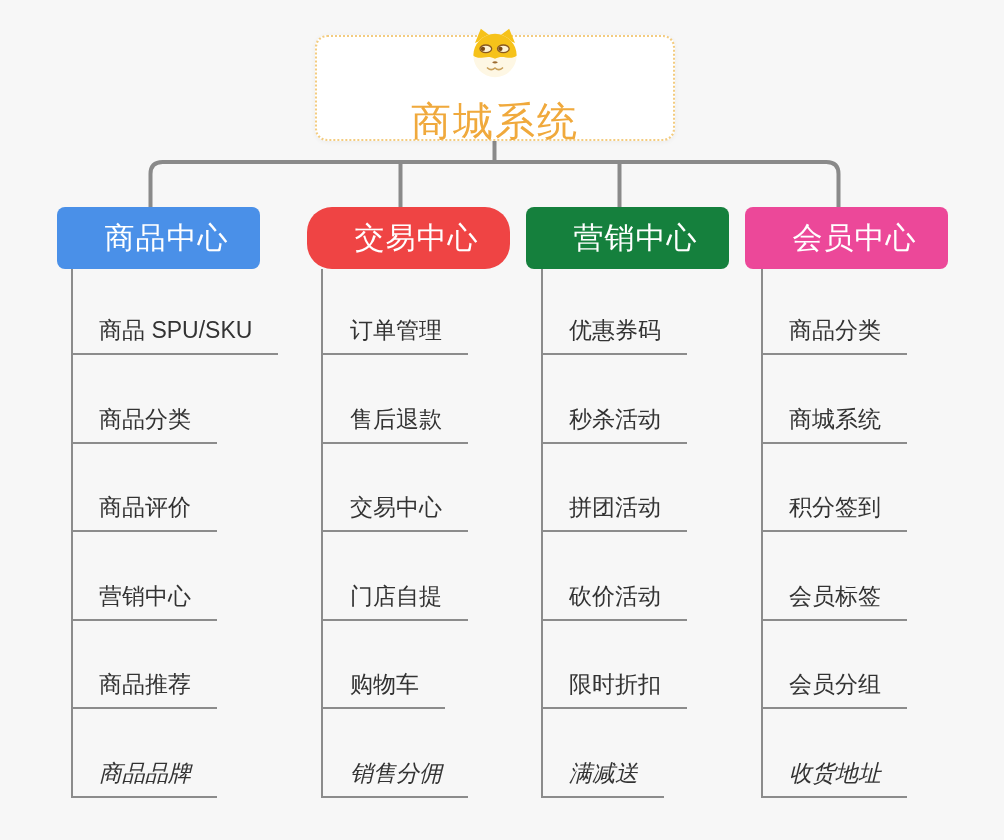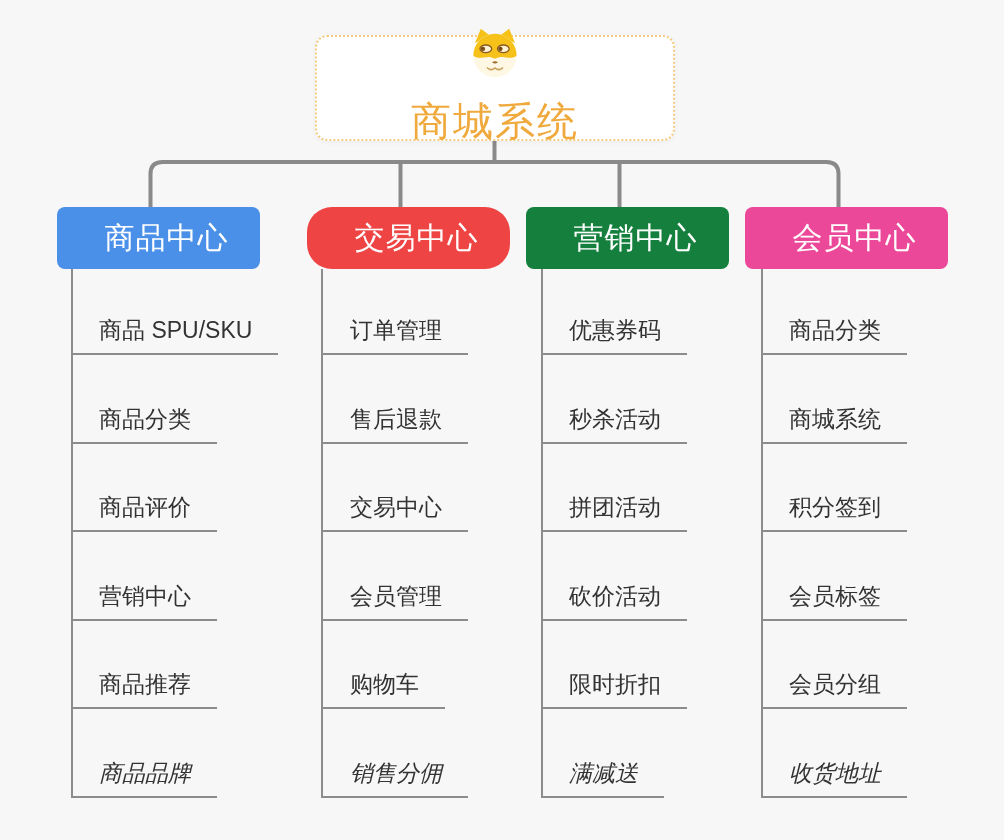--- a/index.html
+++ b/index.html
@@ -127,21 +127,21 @@
   <div class="item c1 r1">商品 SPU/SKU</div>
   <div class="item c1 r2">商品分类</div>
   <div class="item c1 r3">商品评价</div>
   <div class="item c1 r4">营销中心</div>
   <div class="item c1 r5">商品推荐</div>
   <div class="item c1 r6">商品品牌</div>
 
   <div class="item c2 r1">订单管理</div>
   <div class="item c2 r2">售后退款</div>
   <div class="item c2 r3">交易中心</div>
-  <div class="item c2 r4">会员管理</div>
+  <div class="item c2 r4">门店自提</div>
   <div class="item c2 r5">购物车</div>
   <div class="item c2 r6">销售分佣</div>
 
   <div class="item c3 r1">优惠券码</div>
   <div class="item c3 r2">秒杀活动</div>
   <div class="item c3 r3">拼团活动</div>
   <div class="item c3 r4">砍价活动</div>
   <div class="item c3 r5">限时折扣</div>
   <div class="item c3 r6">满减送</div>
 

